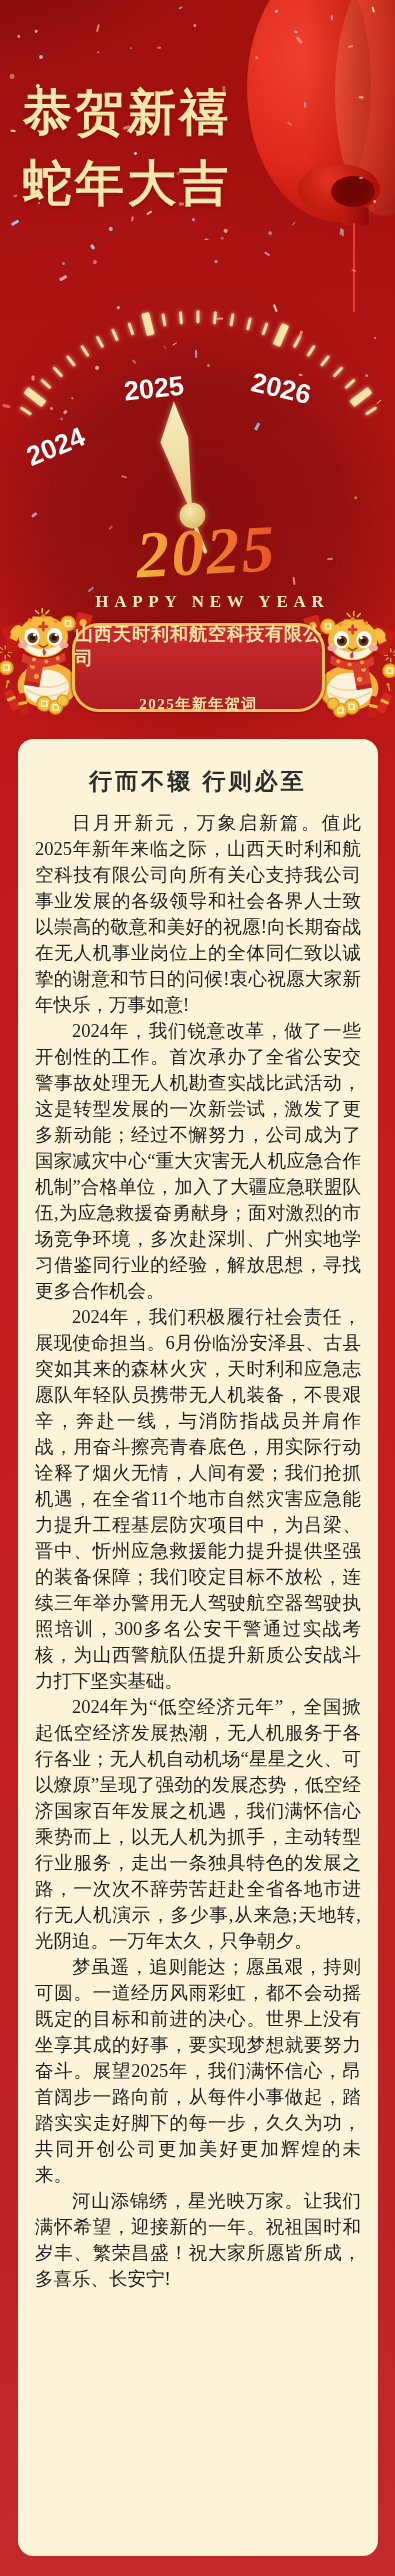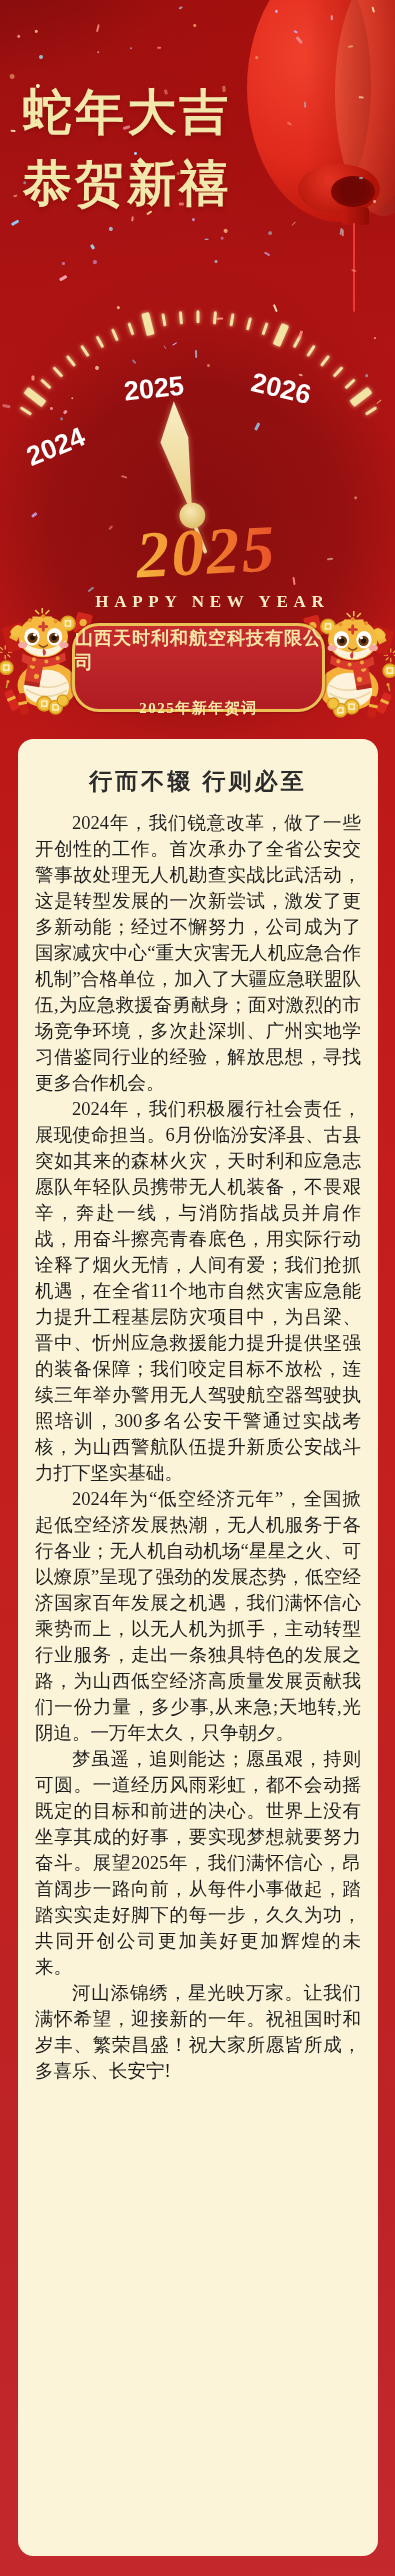--- a/index.html
+++ b/index.html
@@ -44,21 +44,21 @@
   .y-center{left:154px;top:100px;transform:translate(-50%,-50%) rotate(-6deg);}
   .y-right{left:281px;top:100px;transform:translate(-50%,-50%) rotate(13deg);}
   .hand-svg{position:absolute;left:144px;top:396px;z-index:3;filter:drop-shadow(0 0 3.1px rgba(255,230,160,.45));}
   
   .script-svg{position:absolute;left:57px;top:518px;z-index:4;}
   .hny{position:absolute;left:0;top:592px;width:396px;text-align:center;z-index:4;
     transform:translateX(14.4px);color:#f6ecc2;font-size:17px;font-weight:600;letter-spacing:5.7px;}
   
   .banner{position:absolute;left:72px;top:623px;width:253px;height:89px;box-sizing:border-box;z-index:6;
     border:3.6px solid #ecc257;border-radius:27px;background:linear-gradient(180deg,#c62b2e,#b01d22);
-    display:flex;flex-direction:column;align-items:center;justify-content:space-between;gap:25px;
+    display:flex;flex-direction:column;align-items:center;justify-content:center;gap:25px;
     box-shadow:0 0 0 1.5px rgba(120,10,8,.35);}
   .banner .l1{color:#f6e7a6;font-size:18px;font-weight:700;letter-spacing:1px;}
   .banner .l2{color:#f6e7a6;font-size:15px;font-weight:700;letter-spacing:1.5px;}
   .snake{position:absolute;z-index:5;}
   .snake.left{left:0;top:608px;}
   .snake.right{left:293px;top:611px;transform:scaleX(-1);}
   
   .card{position:absolute;left:18px;top:739px;width:360px;height:1817px;box-sizing:border-box;z-index:7;
     background:#fcf4d8;border-radius:15.5px;padding:27px 17px 0;overflow:hidden;}
   .card-title{text-align:center;color:#2b2b2b;font-size:23px;font-weight:700;letter-spacing:3.1px;margin:0 0 13.4px;}
@@ -163,22 +163,22 @@
       <div style="position: absolute; left: 110px; top: 525px; width: 1.5px; height: 4.6px; background: rgb(255, 155, 134); opacity: 0.523793; border-radius: 1px; transform: rotate(42deg);"></div>
       <div style="position: absolute; left: 329px; top: 556px; width: 2.1px; height: 6px; background: rgb(255, 243, 200); opacity: 0.502423; border-radius: 1px; transform: rotate(263deg);"></div>
       <div style="position: absolute; left: 64px; top: 410px; width: 2.5px; height: 3.6px; background: rgb(255, 177, 191); opacity: 0.791135; border-radius: 1px; transform: rotate(43deg);"></div>
       <div style="position: absolute; left: 123px; top: 474px; width: 2.3px; height: 6px; background: rgb(255, 155, 134); opacity: 0.643016; border-radius: 1px; transform: rotate(105deg);"></div>
       <div style="position: absolute; left: 50px; top: 407px; width: 3.1px; height: 3.1px; background: rgb(255, 177, 191); opacity: 0.775044; border-radius: 50%; transform: rotate(1deg);"></div>
       <div style="position: absolute; left: 90px; top: 586px; width: 2px; height: 6.7px; background: rgb(155, 224, 255); opacity: 0.569209; border-radius: 1px; transform: rotate(52deg);"></div>
       <div style="position: absolute; left: 378px; top: 399px; width: 1.4px; height: 5.5px; background: rgb(255, 217, 142); opacity: 0.768518; border-radius: 1px; transform: rotate(231deg);"></div>
     </div>
 
   <div class="greeting">
+    <div>恭贺新禧</div>
     <div>蛇年大吉</div>
-    <div>恭贺新禧</div>
   </div>
 
   <div class="clock-shade"></div>
   <div class="clock" id="clock-ticks">
     <span class="clock-year y-left">2024</span>
     <span class="clock-year y-center">2025</span>
     <span class="clock-year y-right">2026</span>
   <div class="tick" style="left: 25.5px; top: 122px; transform: translate(-50%, -50%) rotate(-57deg);"></div>
       <div class="tick large" style="left: 35px; top: 108px; transform: translate(-50%, -50%) rotate(-52.25deg);"></div>
       <div class="tick" style="left: 46px; top: 95px; transform: translate(-50%, -50%) rotate(-47.5deg);"></div>
@@ -338,23 +338,24 @@
       <use href="#snake-mascot"></use>
     </svg>
 
   <div class="banner">
     <div class="l1">山西天时利和航空科技有限公司</div>
     <div class="l2">2025年新年贺词</div>
   </div>
 
   <div class="card">
     <h2 class="card-title">行而不辍 行则必至</h2>
+    <p>日月开新元，万象启新篇。值此2025年新年来临之际，山西天时利和航空科技有限公司向所有关心支持我公司事业发展的各级领导和社会各界人士致以崇高的敬意和美好的祝愿!向长期奋战在无人机事业岗位上的全体同仁致以诚挚的谢意和节日的问候!衷心祝愿大家新年快乐，万事如意!</p>
     <p>2024年，我们锐意改革，做了一些开创性的工作。首次承办了全省公安交警事故处理无人机勘查实战比武活动，这是转型发展的一次新尝试，激发了更多新动能；经过不懈努力，公司成为了国家减灾中心“重大灾害无人机应急合作机制”合格单位，加入了大疆应急联盟队伍,为应急救援奋勇献身；面对激烈的市场竞争环境，多次赴深圳、广州实地学习借鉴同行业的经验，解放思想，寻找更多合作机会。</p>
     <p>2024年，我们积极履行社会责任，展现使命担当。6月份临汾安泽县、古县突如其来的森林火灾，天时利和应急志愿队年轻队员携带无人机装备，不畏艰辛，奔赴一线，与消防指战员并肩作战，用奋斗擦亮青春底色，用实际行动诠释了烟火无情，人间有爱；我们抢抓机遇，在全省11个地市自然灾害应急能力提升工程基层防灾项目中，为吕梁、晋中、忻州应急救援能力提升提供坚强的装备保障；我们咬定目标不放松，连续三年举办警用无人驾驶航空器驾驶执照培训，300多名公安干警通过实战考核，为山西警航队伍提升新质公安战斗力打下坚实基础。</p>
-    <p>2024年为“低空经济元年”，全国掀起低空经济发展热潮，无人机服务于各行各业；无人机自动机场“星星之火、可以燎原”呈现了强劲的发展态势，低空经济国家百年发展之机遇，我们满怀信心乘势而上，以无人机为抓手，主动转型行业服务，走出一条独具特色的发展之路，为山西低空经济高质量发展贡献我们一份力量，多少事,从来急;天地转,光阴迫。一万年太久，只争朝夕。</p>
+    <p>2024年为“低空经济元年”，全国掀起低空经济发展热潮，无人机服务于各行各业；无人机自动机场“星星之火、可以燎原”呈现了强劲的发展态势，低空经济国家百年发展之机遇，我们满怀信心乘势而上，以无人机为抓手，主动转型行业服务，走出一条独具特色的发展之路，一次次不辞劳苦赶赴全省各地市进行无人机演示，多少事,从来急;天地转,光阴迫。一万年太久，只争朝夕。</p>
     <p>梦虽遥，追则能达；愿虽艰，持则可圆。一道经历风雨彩虹，都不会动摇既定的目标和前进的决心。世界上没有坐享其成的好事，要实现梦想就要努力奋斗。展望2025年，我们满怀信心，昂首阔步一路向前，从每件小事做起，踏踏实实走好脚下的每一步，久久为功，共同开创公司更加美好更加辉煌的未来。</p>
     <p>河山添锦绣，星光映万家。让我们满怀希望，迎接新的一年。祝祖国时和岁丰、繁荣昌盛！祝大家所愿皆所成，多喜乐、长安宁!</p>
 
   </div>
 
   <section class="bottom">
     
     
     
     

